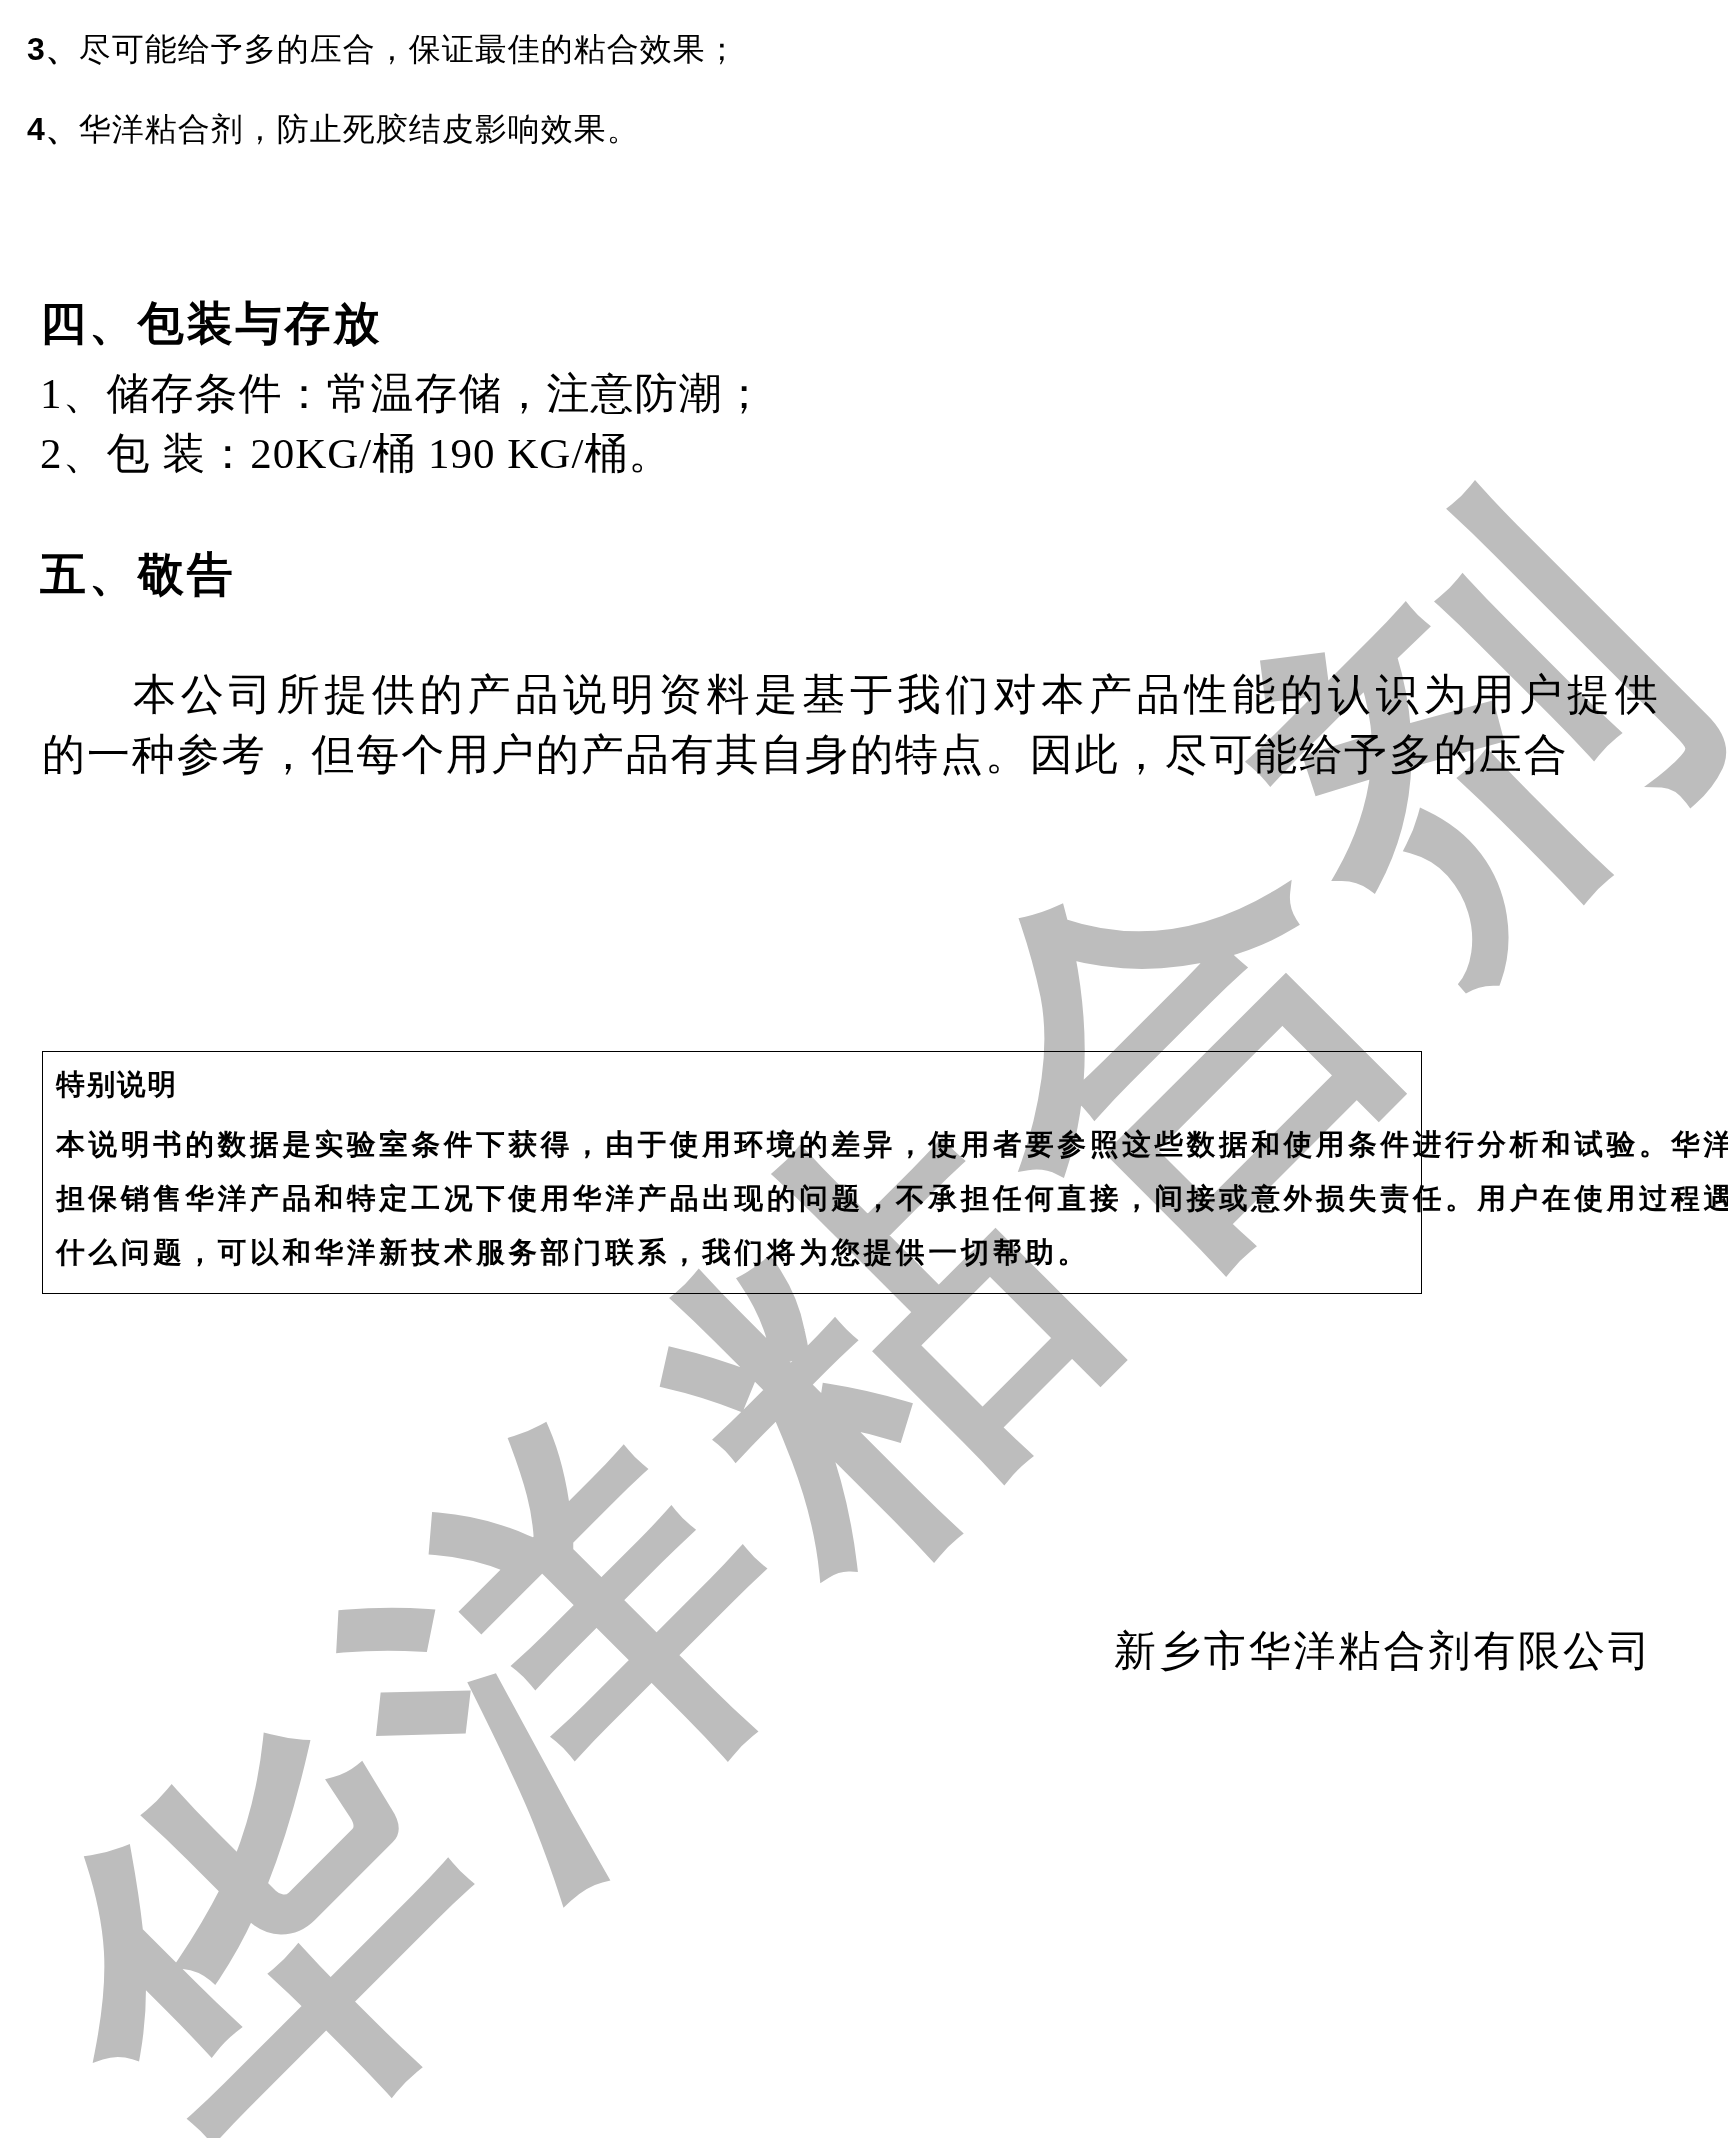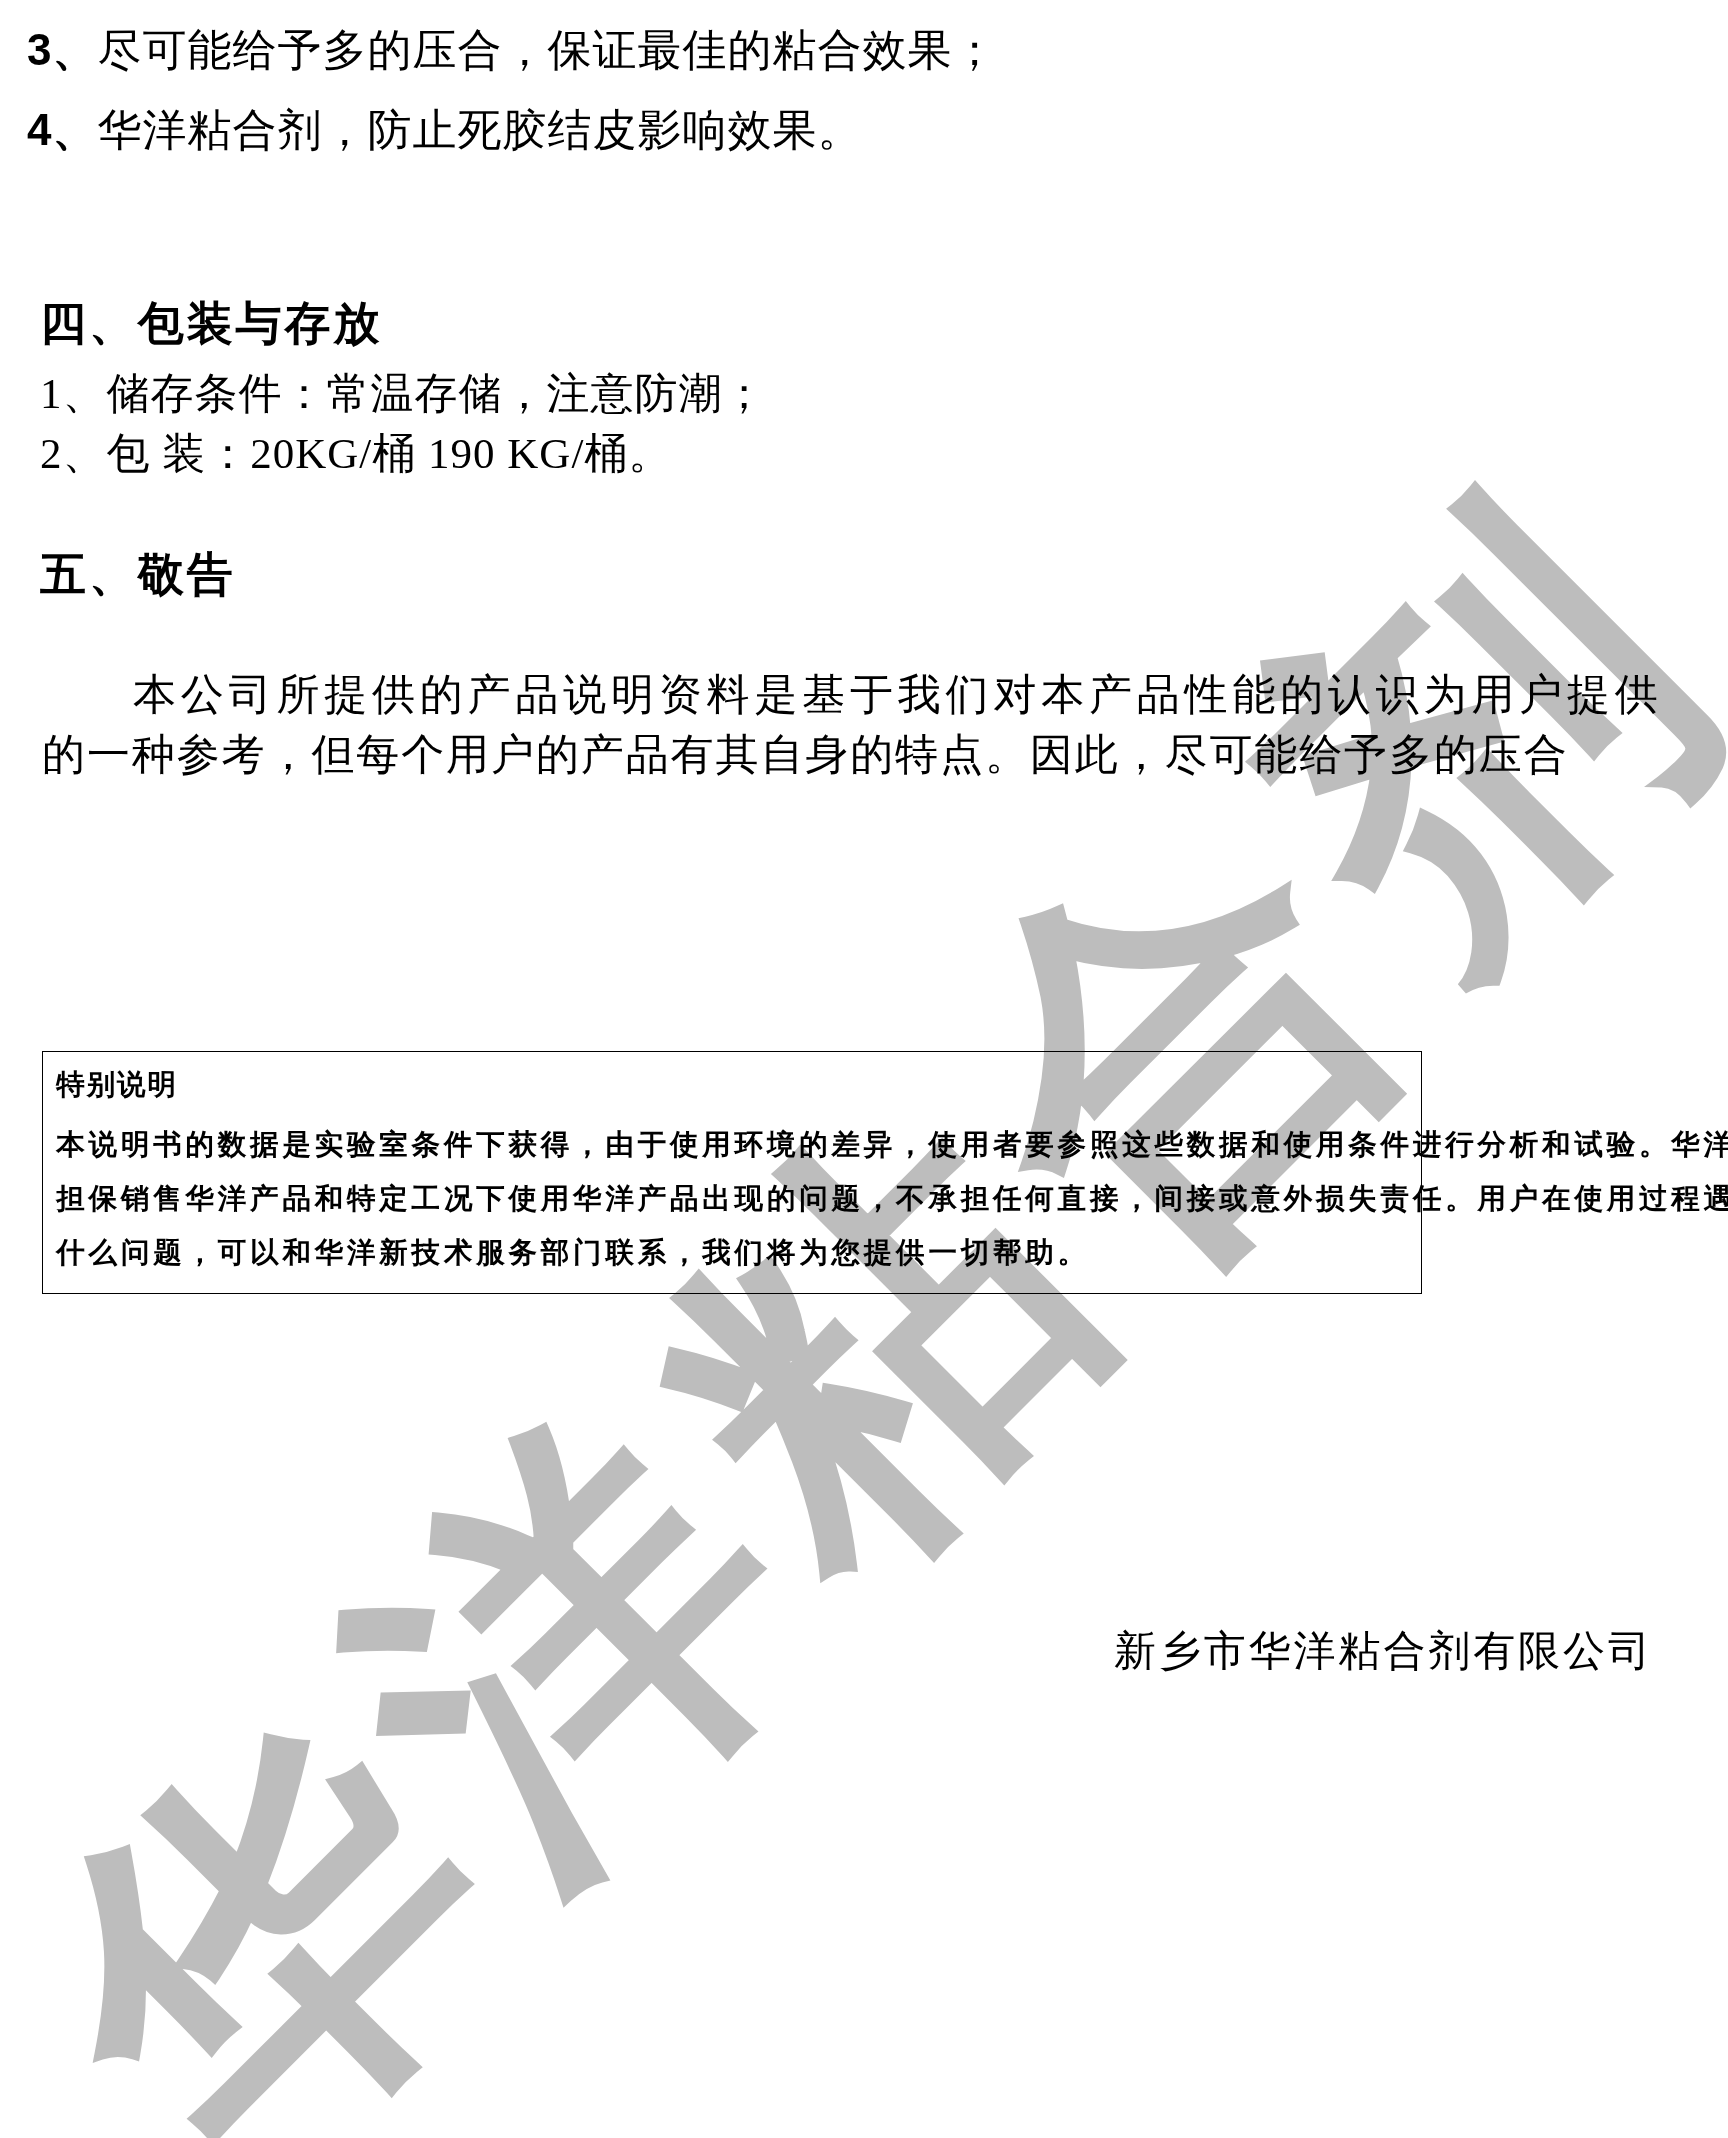--- a/index.html
+++ b/index.html
@@ -25,21 +25,21 @@
     font-weight: 700;
     white-space: nowrap;
     transform: rotate(-45deg);
     transform-origin: 0 100%;
     z-index: 0;
     user-select: none;
   }
   
   .layer { position: absolute; left: 0; top: 0; width: 100%; height: 100%; z-index: 1; }
   .abs { position: absolute; white-space: nowrap; }
-  .note-line { left: 27px; font-size: 44px; line-height: 53px; letter-spacing: 1px; }
+  .note-line { left: 27px; font-size: 32px; line-height: 53px; letter-spacing: 1px; }
   .note-num {
     font-family: "Liberation Sans", "DejaVu Sans", sans-serif;
     font-weight: 700;
   }
   .heading {
     left: 40px;
     font-family: "Liberation Sans", "DejaVu Sans", sans-serif;
     font-weight: 700;
     font-size: 46px;
     line-height: 53px;

